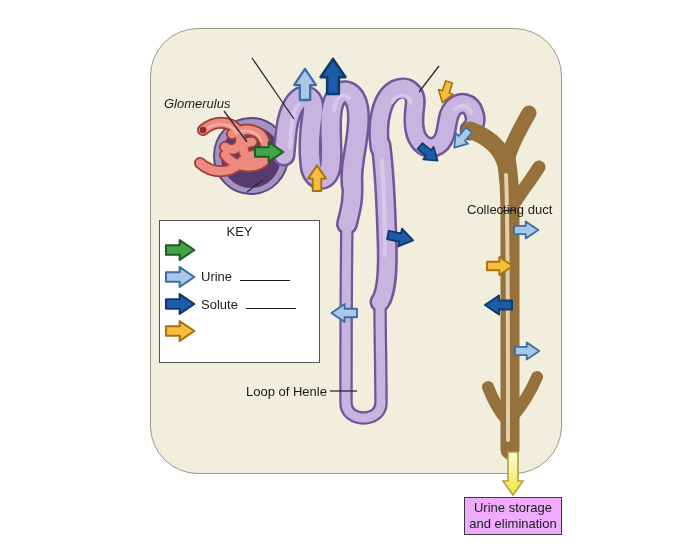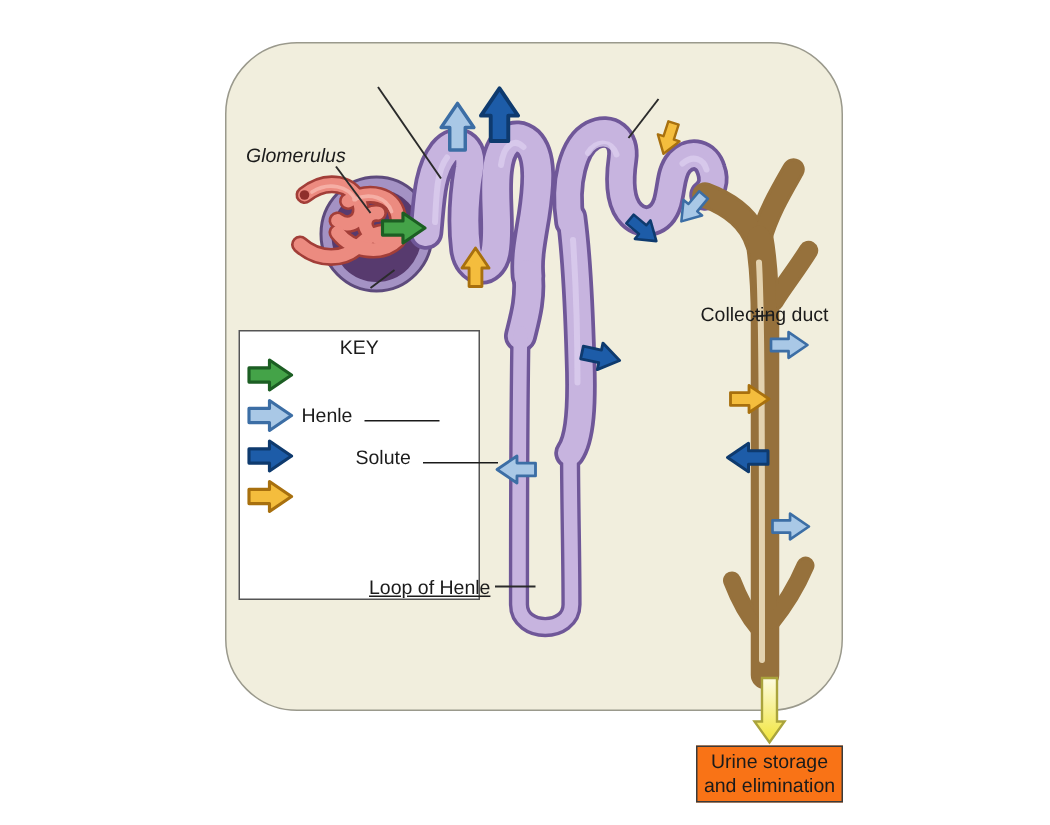--- a/index.html
+++ b/index.html
@@ -1,29 +1,29 @@
 <!DOCTYPE html>
 <html><head>
 <meta charset="utf-8">
 <style>
   * { margin:0; padding:0; box-sizing:border-box; }
   body { font-family:"Liberation Sans", sans-serif; background:#fff; }
   .canvas { position:relative; width:700px; height:550px; background:#ffffff; overflow:hidden; }
   .panel { position:absolute; left:150px; top:28px; width:412px; height:446px;
            border:1.5px solid #9a998c; border-radius:48px; }
   .dlabel { position:absolute; font-size:13px; color:#1b1b1b; white-space:nowrap; z-index:6; }
-  .keybox { position:absolute; left:159px; top:220px; width:161px; height:180px;
+  .keybox { position:absolute; left:159px; top:220px; width:161px; height:143px;
             background:#ffffff; border:1.5px solid #555; z-index:2; }
   .keytitle { position:absolute; top:3px; left:0; width:100%; text-align:center;
               font-size:13px; color:#1b1b1b; }
   .keyrow { position:absolute; font-size:13px; color:#1b1b1b; white-space:nowrap; }
   .blank { display:inline-block; width:50px; height:12px; border-bottom:1.5px solid #1a1a1a;
            margin-left:8px; }
   .urinebox { position:absolute; left:464px; top:497px; width:98px; min-height:37px;
-              background:#f97316; border:1.5px solid #3a3a3a; z-index:2;
+              background:#f0abfc; border:1.5px solid #3a3a3a; z-index:2;
               font-size:13px; line-height:16px; color:#1b1b1b; text-align:center; padding:2px 1px; }
   svg.art { position:absolute; left:0; top:0; z-index:5; pointer-events:none; }
   .arr { stroke-width:2; stroke-linejoin:round; }
   .tube-o { fill:none; stroke:#6f5798; stroke-linecap:round; }
   .tube-f { fill:none; stroke-linecap:round; }
   .tube-h { fill:none; stroke:#dbcdee; stroke-linecap:round; opacity:.8; }
   .duct-o { fill:none; stroke:#96713c; stroke-linecap:round; }
   .duct-h { fill:none; stroke:#f1e3c3; stroke-linecap:round; opacity:.85; }
   .glom-o { fill:none; stroke:#a23e38; stroke-linecap:round; }
   .glom-f { fill:none; stroke:#ec8b80; stroke-linecap:round; }
@@ -33,23 +33,23 @@
 </head>
 <body>
 
 <div class="canvas">
 
   <div class="panel" style="background-color: rgb(241, 238, 221);"></div>
 
   <div class="keybox">
     <div class="keytitle">KEY</div>
     <div class="keyrow" style="left:41px; top:48px;">
-      <span>Henle</span><span class="blank"></span>
+      <span>Urine</span><span class="blank"></span>
     </div>
-    <div class="keyrow" style="left:41px; top:76px;margin-left:36px;">
+    <div class="keyrow" style="left:41px; top:76px;">
       <span>Solute</span><span class="blank"></span>
     </div>
   </div>
 
   <div class="urinebox">Urine storage and elimination</div>
 
   <svg class="art" width="700" height="550" viewBox="0 0 700 550">
     <defs>
       <path id="arr" d="M0,-4.5 L13,-4.5 L13,-9.5 L27,0 L13,9.5 L13,4.5 L0,4.5 Z"></path>
       <path id="arrlong" d="M0,-5 L29,-5 L29,-10 L43,0 L29,10 L29,5 L0,5 Z"></path>
@@ -152,15 +152,15 @@
     <g>
       <use href="#arr" class="arr" transform="translate(166,250) scale(1.05)" fill="#44a348" stroke="#1c5e23"></use>
       <use href="#arr" class="arr" transform="translate(166,277) scale(1.05)" fill="#a9c8e6" stroke="#3c6ea5"></use>
       <use href="#arr" class="arr" transform="translate(166,304) scale(1.05)" fill="#1d5ca8" stroke="#0e3a6e"></use>
       <use href="#arr" class="arr" transform="translate(166,331) scale(1.05)" fill="#f4bd3d" stroke="#a8700e"></use>
     </g>
   </svg>
 
   <div class="dlabel" style="left:164px; top:96px;font-style:italic;">Glomerulus</div>
   <div class="dlabel" style="left:427px; top:202px;margin-left:40px;">Collecting duct</div>
-  <div class="dlabel" style="left:246px; top:384px;text-decoration:underline;">Loop of Henle</div>
+  <div class="dlabel" style="left:246px; top:384px;">Loop of Henle</div>
 
 </div>
 
 </body></html>

